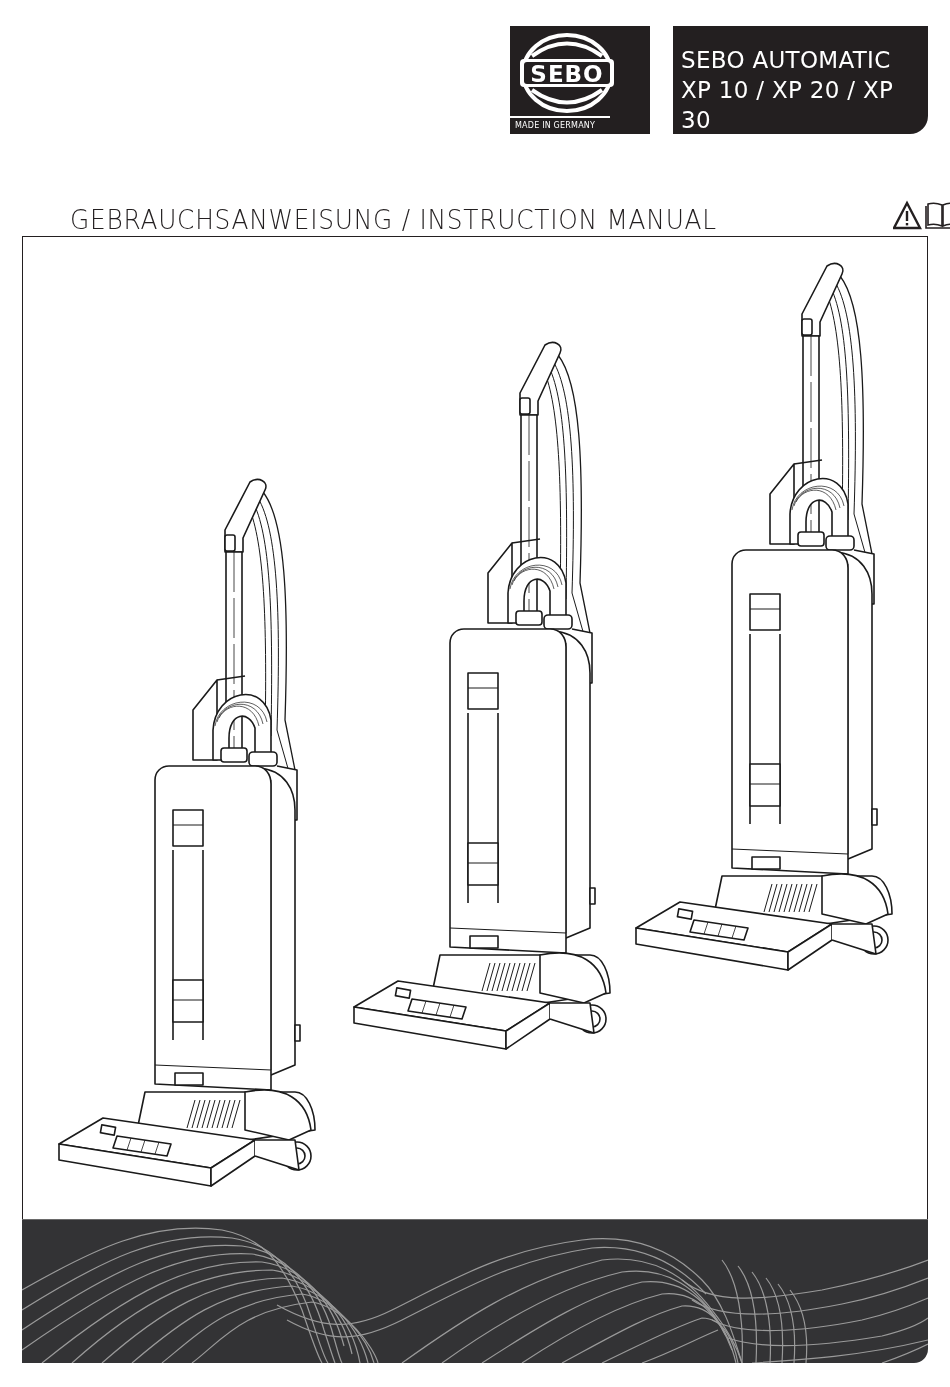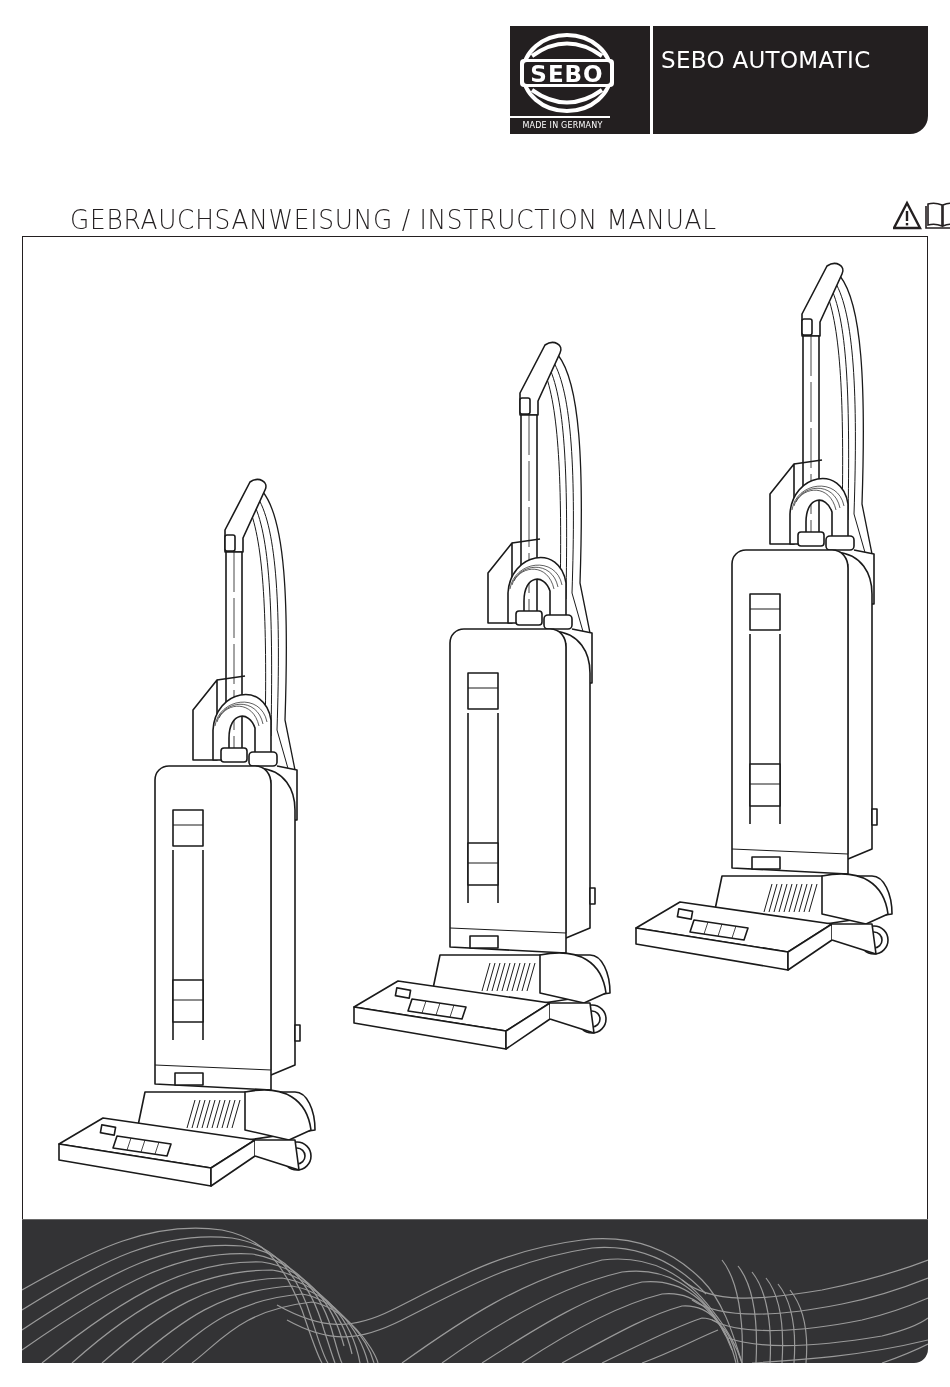--- a/index.html
+++ b/index.html
@@ -2,23 +2,23 @@
 <html><head>
 <meta charset="utf-8">
 <style>
   html, body { margin:0; padding:0; background:#ffffff; }
   body { width:950px; height:1387px; position:relative; overflow:hidden; font-family:"DejaVu Sans", sans-serif; }
 
   
   .badge { position:absolute; left:510px; top:26px; width:418px; height:108px; display:flex; }
   .badge-logo { width:114px; height:108px; background:#231f20; position:relative;padding-left:26px; }
   .badge-logo .logo-area { position:absolute; left:0; top:0; width:114px; height:88px; }
-  .badge-logo .made-in { position:absolute; left:0; top:90px; width:100px; height:18px; border-top:2px solid #ffffff; color:#ffffff; font-size:8px; letter-spacing:0.2px; text-align:center; padding-left:5px; box-sizing:border-box; line-height:16px; font-family:"DejaVu Sans", sans-serif; }
+  .badge-logo .made-in { position:absolute; left:0; top:90px; width:100px; height:18px; border-top:2px solid #ffffff; color:#ffffff; font-size:8px; letter-spacing:0.2px; text-align:left; padding-left:5px; box-sizing:border-box; line-height:16px; font-family:"DejaVu Sans", sans-serif; }
   .badge-sep { width:3px; background:#ffffff; }
-  .badge-title { flex:1; background:#231f20; border-bottom-right-radius:18px; color:#ffffff; padding:19px 0 0 8px; box-sizing:border-box; font-family:"DejaVu Sans", sans-serif; font-size:23px; line-height:30px; letter-spacing:0.3px; }
+  .badge-title { flex:1; background:#231f20; border-bottom-right-radius:18px; color:#ffffff; padding:19px 0 0 8px; box-sizing:border-box; font-family:"DejaVu Sans", sans-serif; font-size:23px; line-height:30px; letter-spacing:0.3px;margin-left:20px; }
 
   
   .title-row { position:absolute; left:30px; top:204px; width:895px; height:34px;margin-left:40px; }
   .manual-title { position:absolute; left:0; top:0; font-family:"DejaVu Sans", sans-serif; font-weight:300; font-size:27px; letter-spacing:0.8px; color:#231f20; white-space:nowrap; transform:scaleX(0.92); transform-origin:left top; }
   .warn-icons { position:absolute; right:0; top:-4px; width:72px; height:32px; }
 
   
   .frame { position:absolute; left:22px; top:236px; width:906px; height:983px; border:1.5px solid #231f20; border-bottom:none; box-sizing:border-box; }
 
   .illustration { position:absolute; left:0; top:0; }
@@ -37,20 +37,21 @@
       <path d="M22 64 Q57 89 92 64" fill="none" stroke="#ffffff" stroke-width="4"></path>
       <rect x="10" y="33" width="94" height="28" rx="4" fill="#ffffff"></rect>
       <rect x="14" y="36" width="86" height="22" rx="3" fill="#231f20"></rect>
       <text x="57" y="56" text-anchor="middle" fill="#ffffff" font-family="DejaVu Sans, sans-serif" font-weight="bold" font-size="23" letter-spacing="1">SEBO</text>
     </svg>
     <div class="made-in">MADE IN GERMANY</div>
   </div>
   <div class="badge-sep"></div>
   <div class="badge-title">
     <div>SEBO AUTOMATIC</div>
+    <div>XP 10 / XP 20 / XP 30</div>
   </div>
 </div>
 
 <div class="title-row">
   <div class="manual-title">GEBRAUCHSANWEISUNG / INSTRUCTION  MANUAL</div>
   <svg class="warn-icons" viewBox="0 0 72 32" width="72" height="32">
     <g>
       <path d="M14 3 L27 28 L1 28 Z" fill="none" stroke="#231f20" stroke-width="2.4" stroke-linejoin="miter"></path>
       <rect x="12.8" y="11" width="2.4" height="10" fill="#231f20"></rect>
       <rect x="12.8" y="23" width="2.4" height="2.4" fill="#231f20"></rect>

